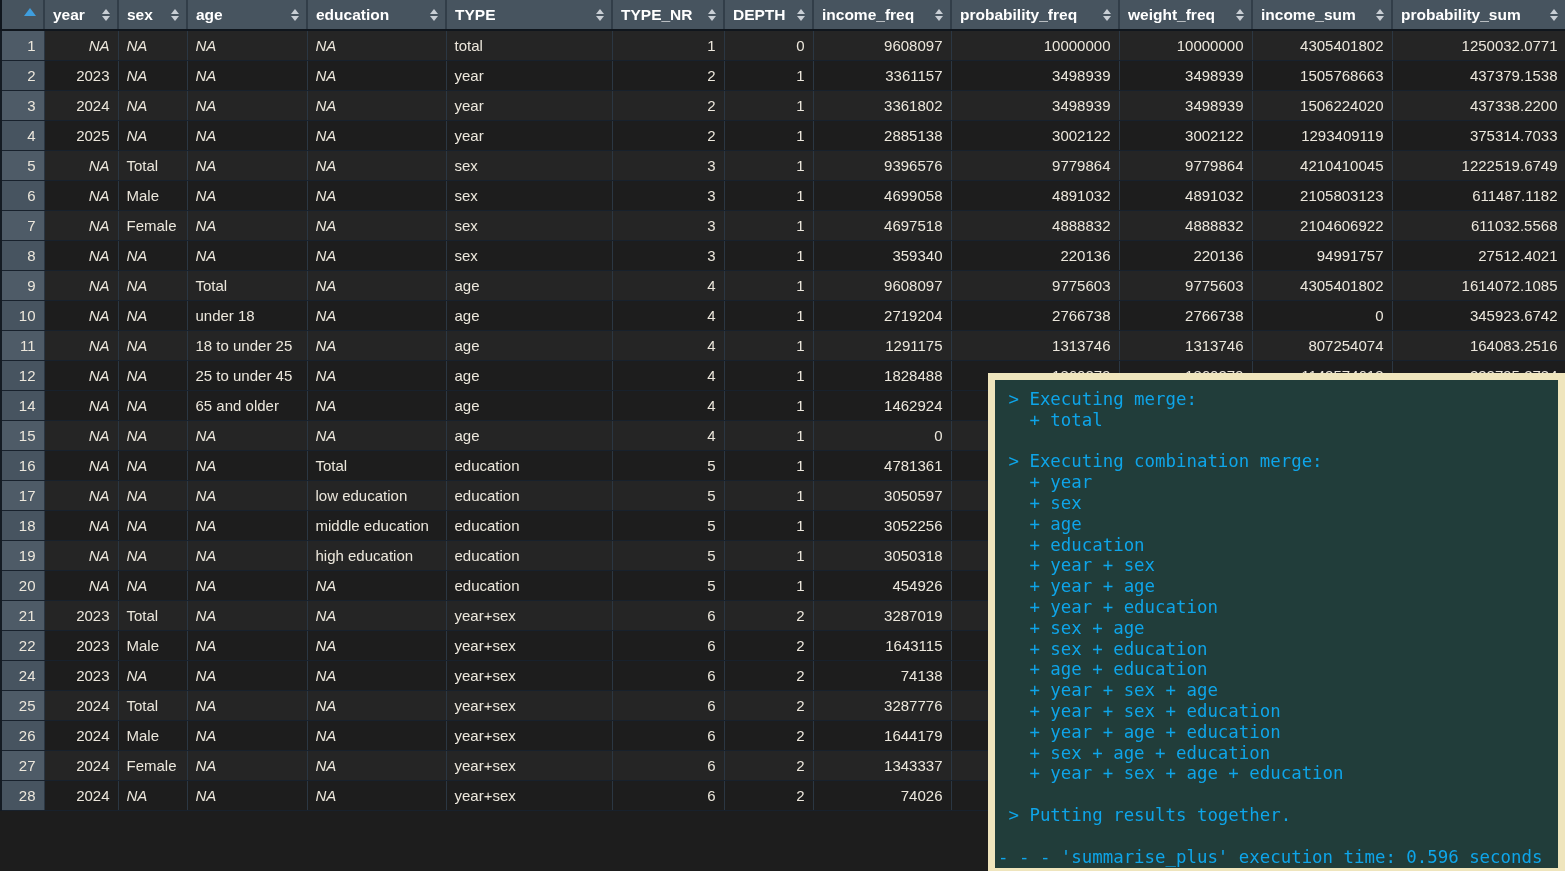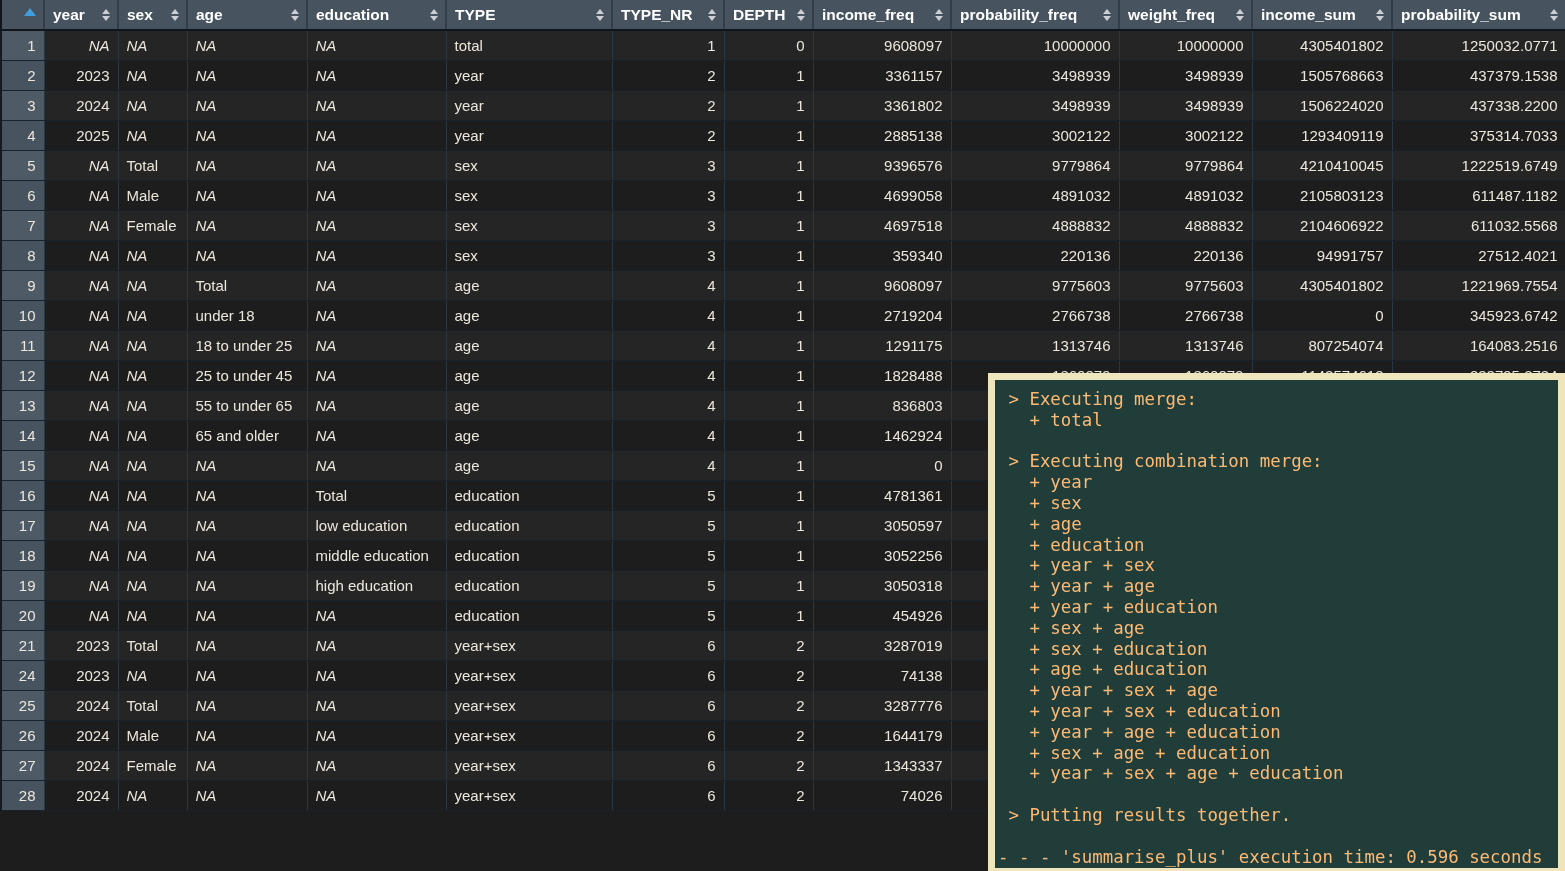--- a/index.html
+++ b/index.html
@@ -42,21 +42,21 @@
     border-left:6px solid transparent;border-right:6px solid transparent;
     border-bottom:8px solid #3f9ede;}
   
   .console{
     position:absolute;left:988px;top:373px;width:577px;height:502px;
     background:#213d3a;border:7px solid #efe5bd;box-sizing:border-box;
   }
   .console pre{
     margin:0;padding:9px 0 0 3px;
     font-family:"DejaVu Sans Mono",monospace;
-    font-size:17.4px;line-height:20.8px;color:#fdba74;
+    font-size:17.4px;line-height:20.8px;color:#0ea5e9;
   }
 </style>
 </head>
 <body>
 
 <div class="screen">
   <table class="dt">
     <colgroup id="dt-cols">
         <col style="width: 43px;">
         <col style="width: 74px;">
@@ -254,21 +254,21 @@
           <td class="data al-l na">NA</td>
           <td class="data al-l">Total</td>
           <td class="data al-l na">NA</td>
           <td class="data al-l">age</td>
           <td class="data al-r">4</td>
           <td class="data al-r">1</td>
           <td class="data al-r">9608097</td>
           <td class="data al-r">9775603</td>
           <td class="data al-r">9775603</td>
           <td class="data al-r">4305401802</td>
-          <td class="data al-r">1221969.7554</td>
+          <td class="data al-r">1614072.1085</td>
         </tr>
         <tr class="even">
           <td class="rownum">10</td>
           <td class="data al-r na">NA</td>
           <td class="data al-l na">NA</td>
           <td class="data al-l">under 18</td>
           <td class="data al-l na">NA</td>
           <td class="data al-l">age</td>
           <td class="data al-r">4</td>
           <td class="data al-r">1</td>
@@ -301,35 +301,20 @@
           <td class="data al-l na">NA</td>
           <td class="data al-l">age</td>
           <td class="data al-r">4</td>
           <td class="data al-r">1</td>
           <td class="data al-r">1828488</td>
           <td class="data al-r">1860279</td>
           <td class="data al-r">1860279</td>
           <td class="data al-r">1142574613</td>
           <td class="data al-r">232795.2784</td>
         </tr>
-        <tr class="odd">
-          <td class="rownum">13</td>
-          <td class="data al-r na">NA</td>
-          <td class="data al-l na">NA</td>
-          <td class="data al-l">55 to under 65</td>
-          <td class="data al-l na">NA</td>
-          <td class="data al-l">age</td>
-          <td class="data al-r">4</td>
-          <td class="data al-r">1</td>
-          <td class="data al-r">836803</td>
-          <td class="data al-r"></td>
-          <td class="data al-r"></td>
-          <td class="data al-r"></td>
-          <td class="data al-r"></td>
-        </tr>
         <tr class="even">
           <td class="rownum">14</td>
           <td class="data al-r na">NA</td>
           <td class="data al-l na">NA</td>
           <td class="data al-l">65 and older</td>
           <td class="data al-l na">NA</td>
           <td class="data al-l">age</td>
           <td class="data al-r">4</td>
           <td class="data al-r">1</td>
           <td class="data al-r">1462924</td>
@@ -431,20 +416,35 @@
         <tr class="odd">
           <td class="rownum">21</td>
           <td class="data al-r">2023</td>
           <td class="data al-l">Total</td>
           <td class="data al-l na">NA</td>
           <td class="data al-l na">NA</td>
           <td class="data al-l">year+sex</td>
           <td class="data al-r">6</td>
           <td class="data al-r">2</td>
           <td class="data al-r">3287019</td>
+          <td class="data al-r"></td>
+          <td class="data al-r"></td>
+          <td class="data al-r"></td>
+          <td class="data al-r"></td>
+        </tr>
+        <tr class="even">
+          <td class="rownum">22</td>
+          <td class="data al-r">2023</td>
+          <td class="data al-l">Male</td>
+          <td class="data al-l na">NA</td>
+          <td class="data al-l na">NA</td>
+          <td class="data al-l">year+sex</td>
+          <td class="data al-r">6</td>
+          <td class="data al-r">2</td>
+          <td class="data al-r">1643115</td>
           <td class="data al-r"></td>
           <td class="data al-r"></td>
           <td class="data al-r"></td>
           <td class="data al-r"></td>
         </tr>
         <tr class="even">
           <td class="rownum">24</td>
           <td class="data al-r">2023</td>
           <td class="data al-l na">NA</td>
           <td class="data al-l na">NA</td>

